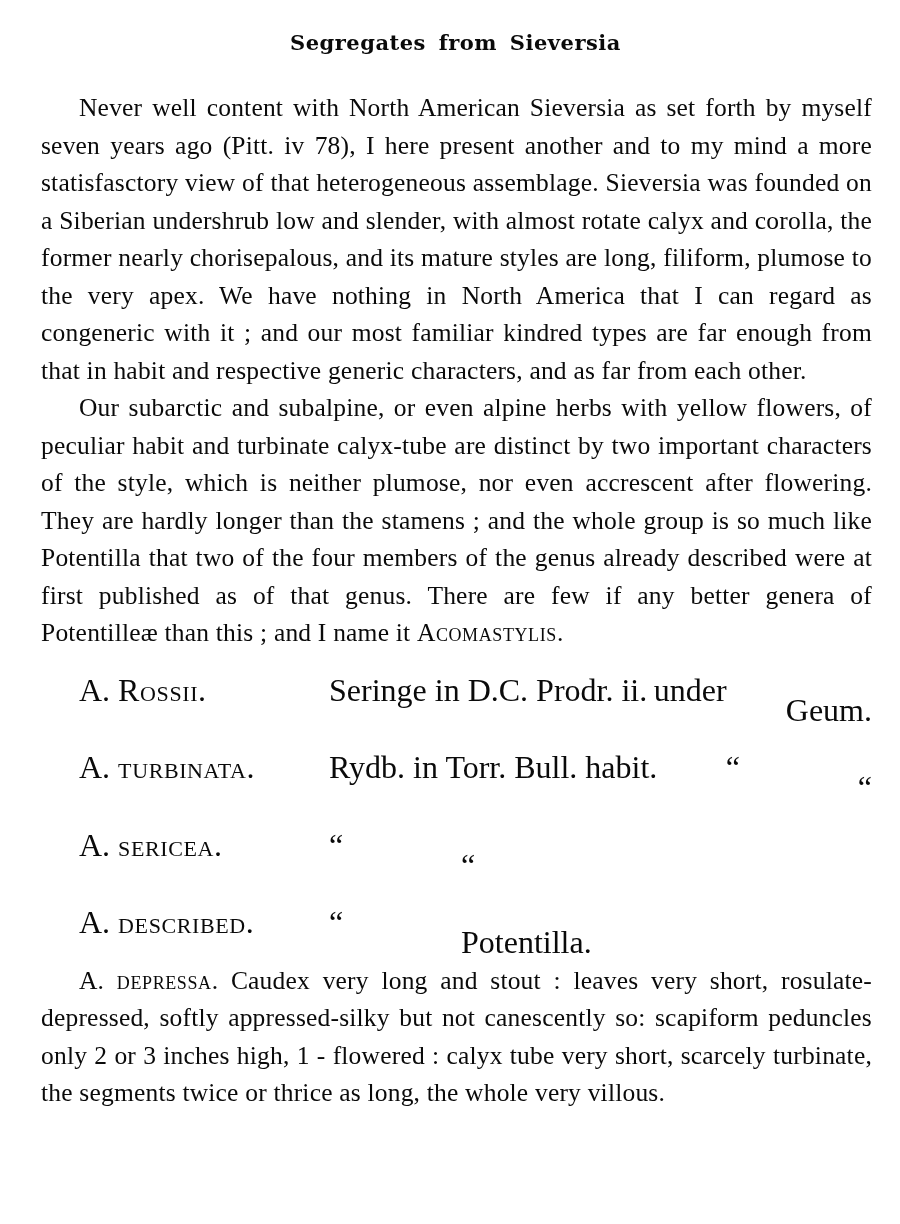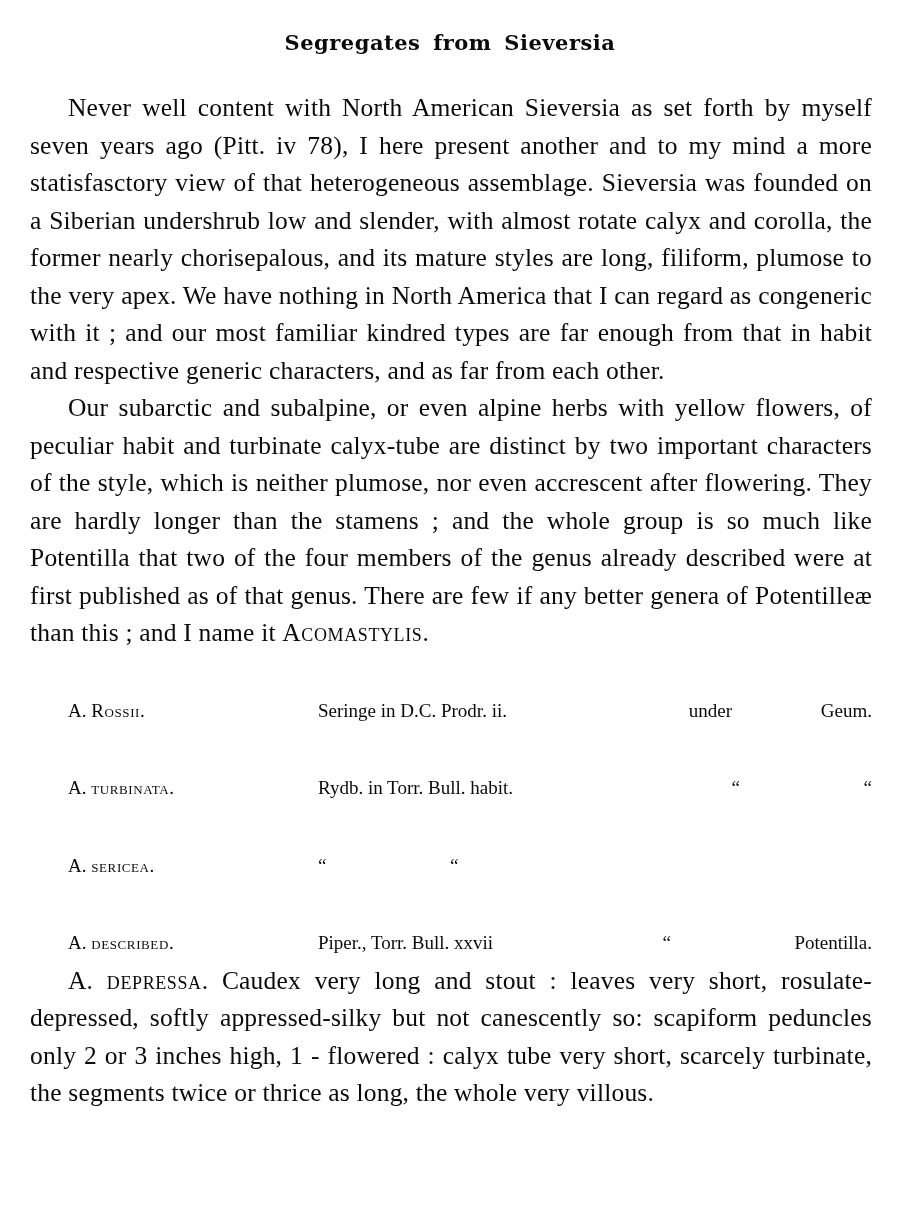--- a/index.html
+++ b/index.html
@@ -12,21 +12,21 @@
     height: 1224px;
     font-family: "Liberation Serif", "DejaVu Serif", serif;
     color: #0a0a0a;
     overflow: hidden;
   }
   .page {
     width: 900px;
     height: 1224px;
     position: relative;
     box-sizing: border-box;
-    padding: 22px 16px 0 16px;
+    padding: 22px 16px 0 27px;
   }
   .running-head {
     text-align: center;
     font-family: "DejaVu Serif", "Liberation Serif", serif;
     font-weight: bold;
     font-size: 21px;
     letter-spacing: 0.5px;
     word-spacing: 5px;
     margin: 8px 0 0 0;
   }
@@ -52,24 +52,24 @@
     letter-spacing: 0.6px;
     margin-top: 43px;
   }
   
   .species-list {
     margin: 0;
     padding: 0;
     list-style: none;
   }
   .species-line {
-    font-size: 19px;
+    font-size: 32px;
     line-height: 37.5px;
     display: flex;
-    align-items: flex-end;
+    align-items: center;
     white-space: nowrap;
     padding-left: 38px;
   }
   .species-line .name {
     width: 250px;
     flex: 0 0 250px;
   }
   .species-line .cite {
     flex: 1 1 auto;
   }
@@ -120,21 +120,20 @@
       </li>
 
       <li class="species-line">
         <span class="name"><span>A.  </span><span class="sc">sericea</span><span>.</span></span>
         <span class="under q">“</span>
         <span class="genus q">“</span>
       </li>
 
       <li class="species-line">
         <span class="name"><span>A.  </span><span class="sc">described</span><span>.</span></span>
-        <span class="cite">Piper., Torr. Bull. xxvii</span>
         <span class="under q">“</span>
         <span class="genus it">Potentilla.</span>
       </li>
 
     </ul>
 
     <p class="para indent tail"><span>A.  </span><span class="sc">depressa</span><span>.   Caudex very long and stout : leaves very short, rosulate-depressed, softly appressed-silky but not canescently so: scapiform peduncles only 2  or  3  inches high, 1 - flowered :  calyx tube very short, scarcely turbinate, the segments twice or thrice as long, the whole  very villous.</span></p>
 
 
   </div>

